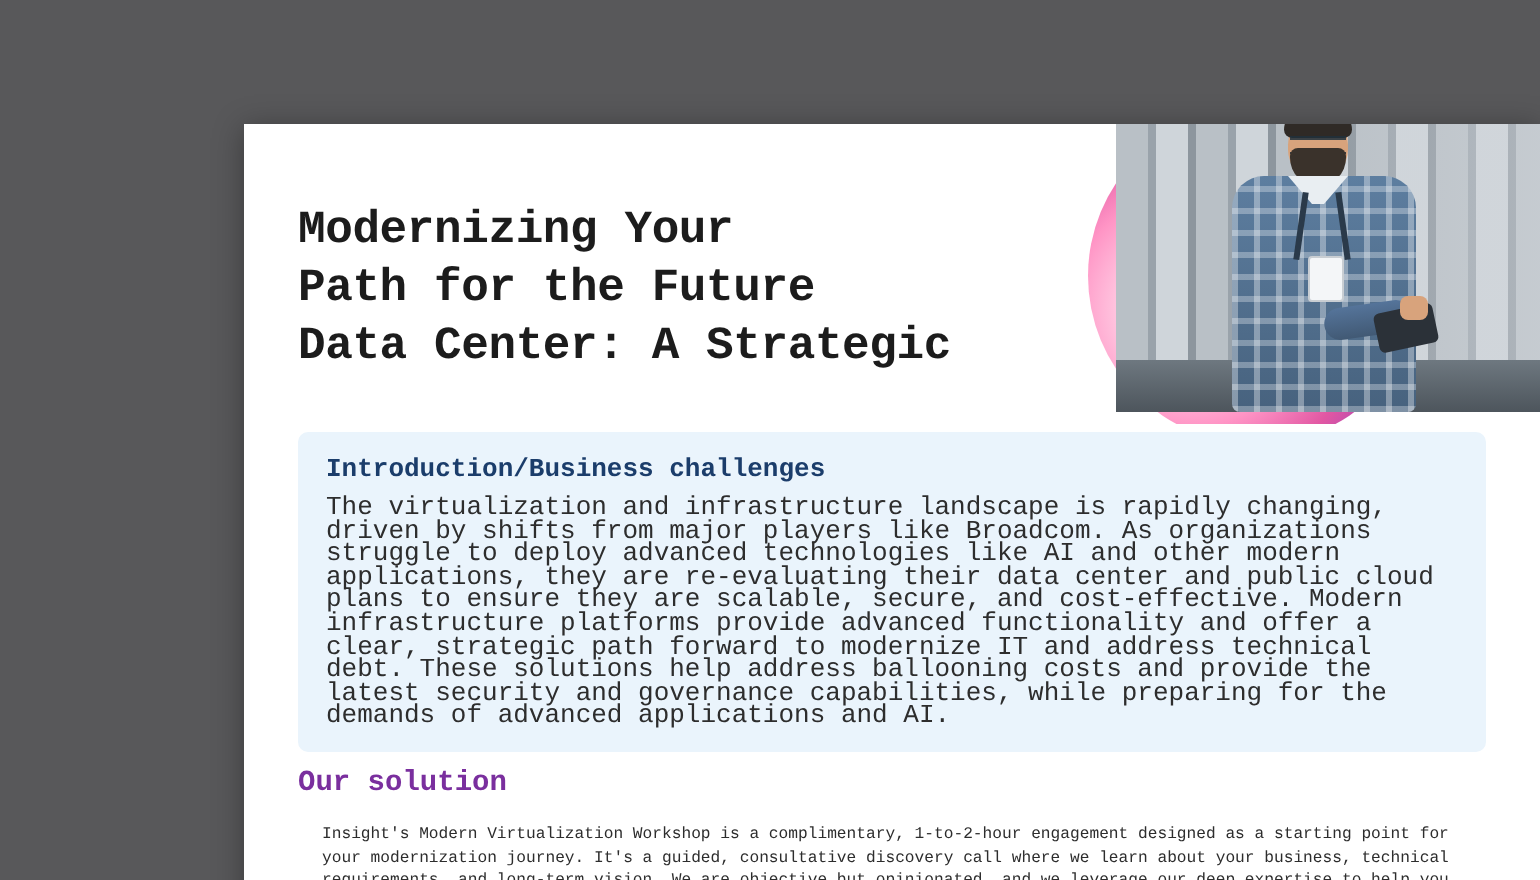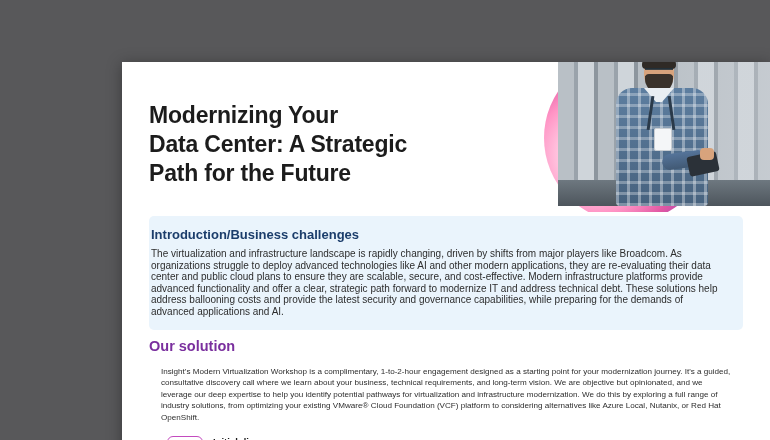--- a/index.html
+++ b/index.html
@@ -10,20 +10,21 @@
     width: 770px;
     height: 440px;
     background: #58585a;
     font-family: "Liberation Sans", sans-serif;
     overflow: hidden;
   }
   .stage {
     position: relative;
     width: 652px;
     height: 440px;
+    font-family: Liberation Mono, monospace;
   }
   
   .page {
     position: absolute;
     left: 122px;
     top: 62px;
     width: 648px;
     height: 400px;
     background: #ffffff;
     box-shadow: 0 2px 14px rgba(0,0,0,0.35);
@@ -215,32 +216,32 @@
     transform: rotate(-12deg);
   }
 
   
   .body-area {
     padding: 0 27px 0 27px;
   }
   .callout {
     background: #eaf4fc;
     border-radius: 5px;
-    padding: 11px 14px 12px 2px;
+    padding: 11px 14px 12px 14px;
     margin-top: 4px;
   }
   .callout h2 {
     margin: 0 0 6px 0;
     font-size: 13px;
     font-weight: bold;
     color: #1b3d6b;
   }
   .callout p {
     margin: 0;
-    font-size: 10px;
+    font-size: 13px;
     line-height: 11.6px;
     color: #2d2d2d;
   }
   .section-title {
     margin: 8px 0 5px 0;
     font-size: 14.5px;
     font-weight: bold;
     color: #7a2f9e;
   }
   .section-title.purple2 {
@@ -307,22 +308,22 @@
             <div class="p-badge"></div>
             <div class="p-arm"></div>
             <div class="p-tablet"></div>
             <div class="p-hand"></div>
           </div>
         </div>
       </div>
 
       <h1 class="hero-title">
         <span class="line">Modernizing Your</span>
+        <span class="line">Path for the Future</span>
         <span class="line">Data Center: A Strategic</span>
-        <span class="line">Path for the Future</span>
       </h1>
     </div>
 
     <div class="body-area">
 
       <div class="callout">
         <h2>Introduction/Business challenges</h2>
         <p>The virtualization and infrastructure landscape is rapidly changing, driven by shifts from major players like Broadcom. As organizations struggle to deploy advanced technologies like AI and other modern applications, they are re-evaluating their data center and public cloud plans to ensure they are scalable, secure, and cost-effective. Modern infrastructure platforms provide advanced functionality and offer a clear, strategic path forward to modernize IT and address technical debt. These solutions help address ballooning costs and provide the latest security and governance capabilities, while preparing for the demands of advanced applications and AI.</p>
       </div>
 

